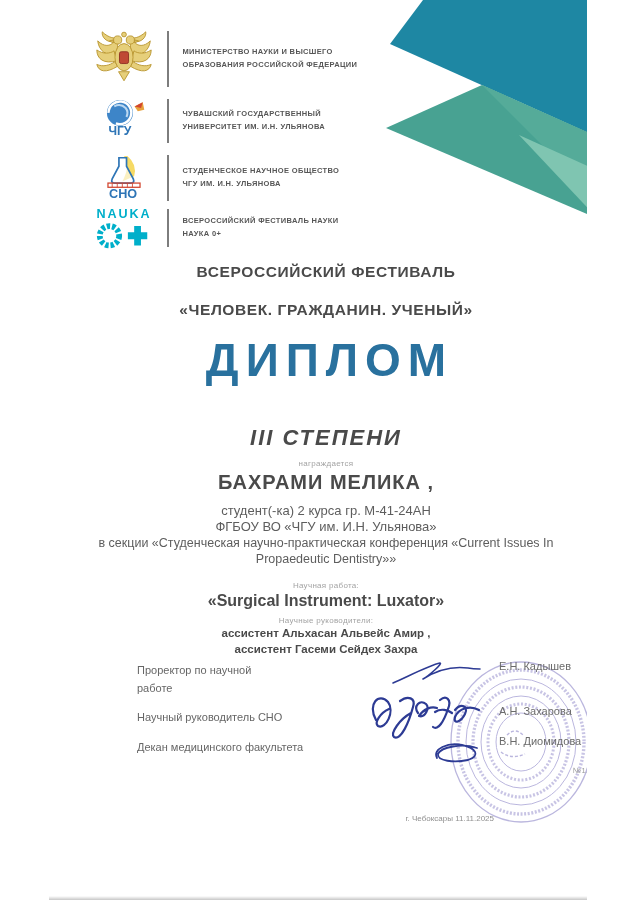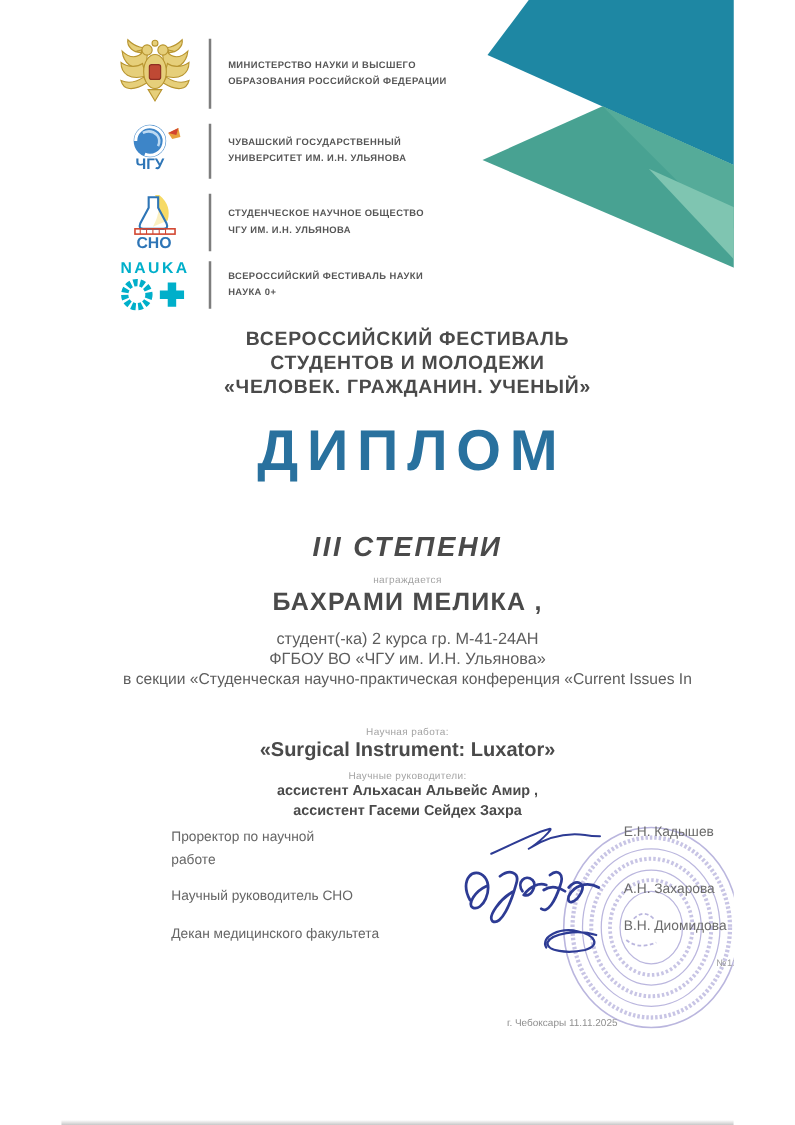--- a/index.html
+++ b/index.html
@@ -128,30 +128,30 @@
       </svg>
     </div>
     <div class="org-divider"></div>
     <div class="org-text">
       <span>ВСЕРОССИЙСКИЙ ФЕСТИВАЛЬ НАУКИ</span>
       <span>НАУКА 0+</span>
     </div>
   </div>
 
   <div class="abs ctr fest-line" style="top:263px;">ВСЕРОССИЙСКИЙ ФЕСТИВАЛЬ</div>
-  <div class="abs ctr fest-line" style="top:282px;">СТУДЕНТОВ И МОЛОДЕЖИ</div>
   <div class="abs ctr fest-line" style="top:301px;">«ЧЕЛОВЕК. ГРАЖДАНИН. УЧЕНЫЙ»</div>
 
   <div class="abs ctr diploma-title" style="top:333px;">ДИПЛОМ</div>
   <div class="abs ctr degree" style="top:425px;font-style:italic;">III СТЕПЕНИ</div>
   <div class="abs ctr small-label" style="top:459px;">награждается</div>
   <div class="abs ctr recipient" style="top:471px;">БАХРАМИ МЕЛИКА ,</div>
   <div class="abs ctr body-line" style="top:503px;">студент(-ка) 2 курса гр. М-41-24АН</div>
   <div class="abs ctr body-line" style="top:519px;">ФГБОУ ВО «ЧГУ им. И.Н. Ульянова»</div>
   <div class="abs ctr section-line" style="top:536px;">в секции «Студенческая научно-практическая конференция «Current Issues In</div>
+  <div class="abs ctr section-line" style="top:552px;">Propaedeutic Dentistry»»</div>
   <div class="abs ctr small-label" style="top:581px;">Научная работа:</div>
   <div class="abs ctr work-title" style="top:592px;">«Surgical Instrument: Luxator»</div>
   <div class="abs ctr small-label" style="top:616px;">Научные руководители:</div>
   <div class="abs ctr supervisor" style="top:627px;">ассистент Альхасан Альвейс Амир ,</div>
   <div class="abs ctr supervisor" style="top:643px;">ассистент Гасеми Сейдех Захра</div>
 
   <svg class="overlay" width="636" height="900" viewBox="0 0 636 900" style="top:0;">
 
     <g stroke="#8d86c8" fill="none" opacity="0.6">
       <ellipse cx="472" cy="742" rx="70" ry="80" stroke-width="1.3"></ellipse>

